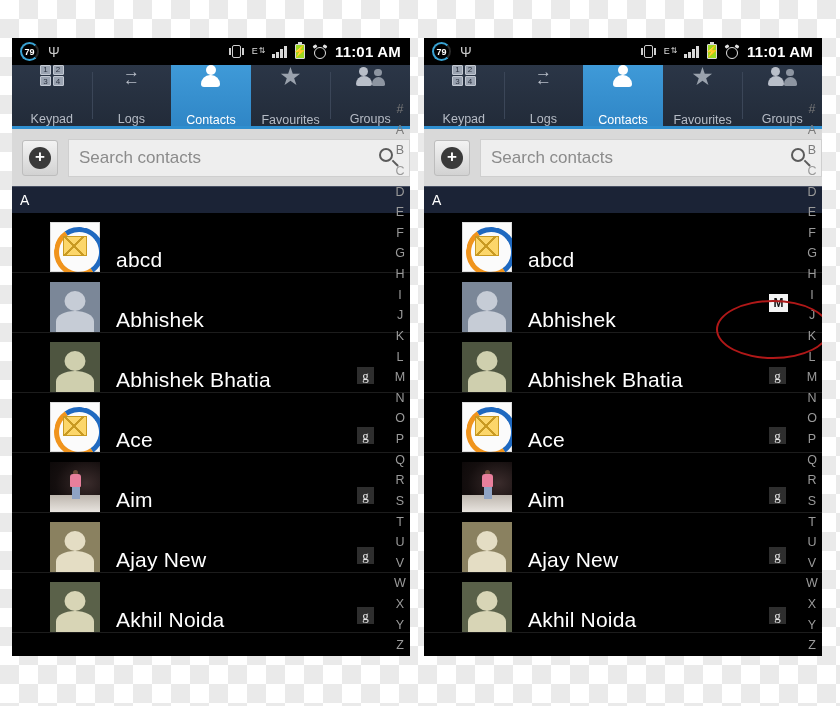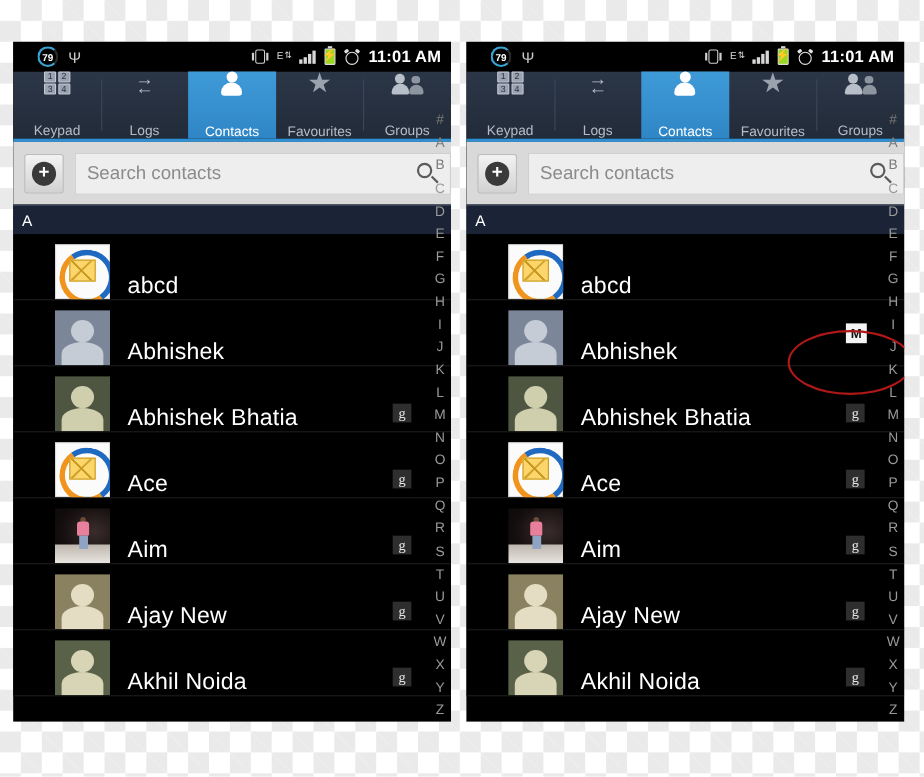--- a/index.html
+++ b/index.html
@@ -16,21 +16,21 @@
     overflow:hidden;
   }
   .stage{position:relative;width:840px;height:706px;}
 
   .phone{position:absolute;top:38px;width:398px;height:618px;background:#000;overflow:hidden;}
   .phone.left{left:12px;}
   .phone.right{left:424px;}
 
   
   .statusbar{position:relative;height:27px;background:#000;display:flex;align-items:center;}
-  .sb-left{display:flex;align-items:center;padding-left:22px;gap:9px;}
+  .sb-left{display:flex;align-items:center;padding-left:8px;gap:9px;}
   .sb-right{margin-left:auto;display:flex;align-items:center;gap:8px;padding-right:9px;}
   .batt-circle{
     width:19px;height:19px;border-radius:50%;
     border:2px solid #39a3d4;border-right-color:#2a2a2a;
     display:flex;align-items:center;justify-content:center;
     color:#fff;font-size:9px;font-weight:bold;box-sizing:border-box;
   }
   .usb-ico{color:#c9c9c9;font-size:14px;line-height:1;}
   .vib-ico{position:relative;width:15px;height:13px;}
   .vib-ico .body{position:absolute;left:3px;top:0;width:9px;height:13px;border:1.5px solid #cfcfcf;border-radius:2px;box-sizing:border-box;}

